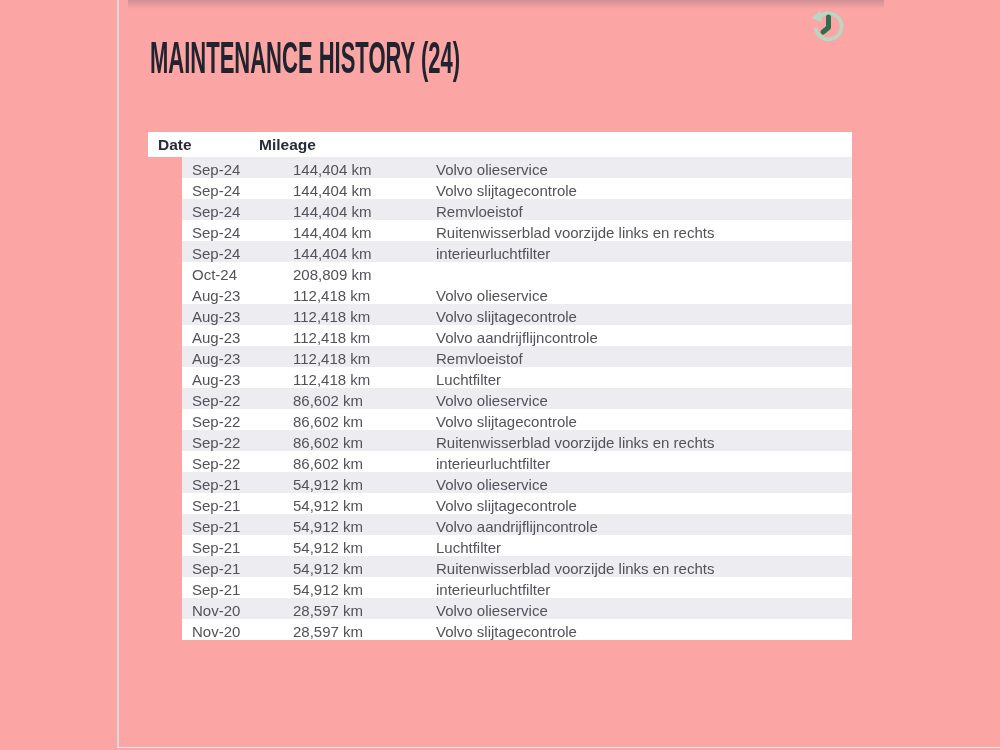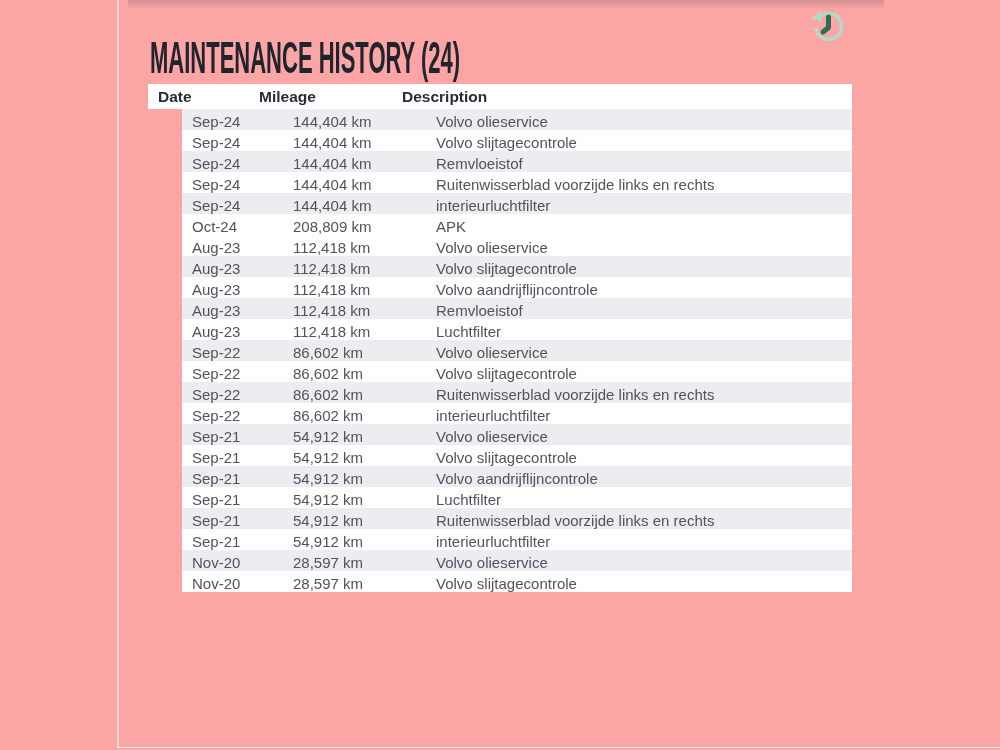--- a/index.html
+++ b/index.html
@@ -72,20 +72,21 @@
     color: #52525a;
   }
   .thead {
     display: flex;
     align-items: center;
     height: 25px;
     font-weight: 700;
     font-size: 15.5px;
     color: #272c36;
     background: #ffffff;
+    margin-top: 48px;
   }
   .trow {
     display: flex;
     align-items: flex-end;
     height: 21px;
     background: #ffffff;
     margin-left: 34px;
   }
   .trow.shaded {
     background: #ececf1;
@@ -113,21 +114,20 @@
         <polygon points="5.5,15 14.5,7.5 16,19.5" fill="#b7d9c3"></polygon>
         <path d="M 22.5 14 L 22.5 24.5 L 17 29" fill="none" stroke="#2c6e4e" stroke-width="5" stroke-linecap="round" stroke-linejoin="round"></path>
       </svg>
     </span>
   </button>
 
   <div class="mtable">
     <div class="thead">
       <div class="cell col-date">Date</div>
       <div class="cell col-mileage">Mileage</div>
-      <div class="cell col-desc">Description</div>
     </div>
     <div id="tbody">
         <div class="trow shaded">
           <div class="cell col-date">Sep-24</div>
           <div class="cell col-mileage">144,404 km</div>
           <div class="cell col-desc">Volvo olieservice</div>
         </div>
         <div class="trow">
           <div class="cell col-date">Sep-24</div>
           <div class="cell col-mileage">144,404 km</div>
@@ -144,21 +144,20 @@
           <div class="cell col-desc">Ruitenwisserblad voorzijde links en rechts</div>
         </div>
         <div class="trow shaded">
           <div class="cell col-date">Sep-24</div>
           <div class="cell col-mileage">144,404 km</div>
           <div class="cell col-desc">interieurluchtfilter</div>
         </div>
         <div class="trow">
           <div class="cell col-date">Oct-24</div>
           <div class="cell col-mileage">208,809 km</div>
-          <div class="cell col-desc">APK</div>
         </div>
         <div class="trow">
           <div class="cell col-date">Aug-23</div>
           <div class="cell col-mileage">112,418 km</div>
           <div class="cell col-desc">Volvo olieservice</div>
         </div>
         <div class="trow shaded">
           <div class="cell col-date">Aug-23</div>
           <div class="cell col-mileage">112,418 km</div>
           <div class="cell col-desc">Volvo slijtagecontrole</div>

